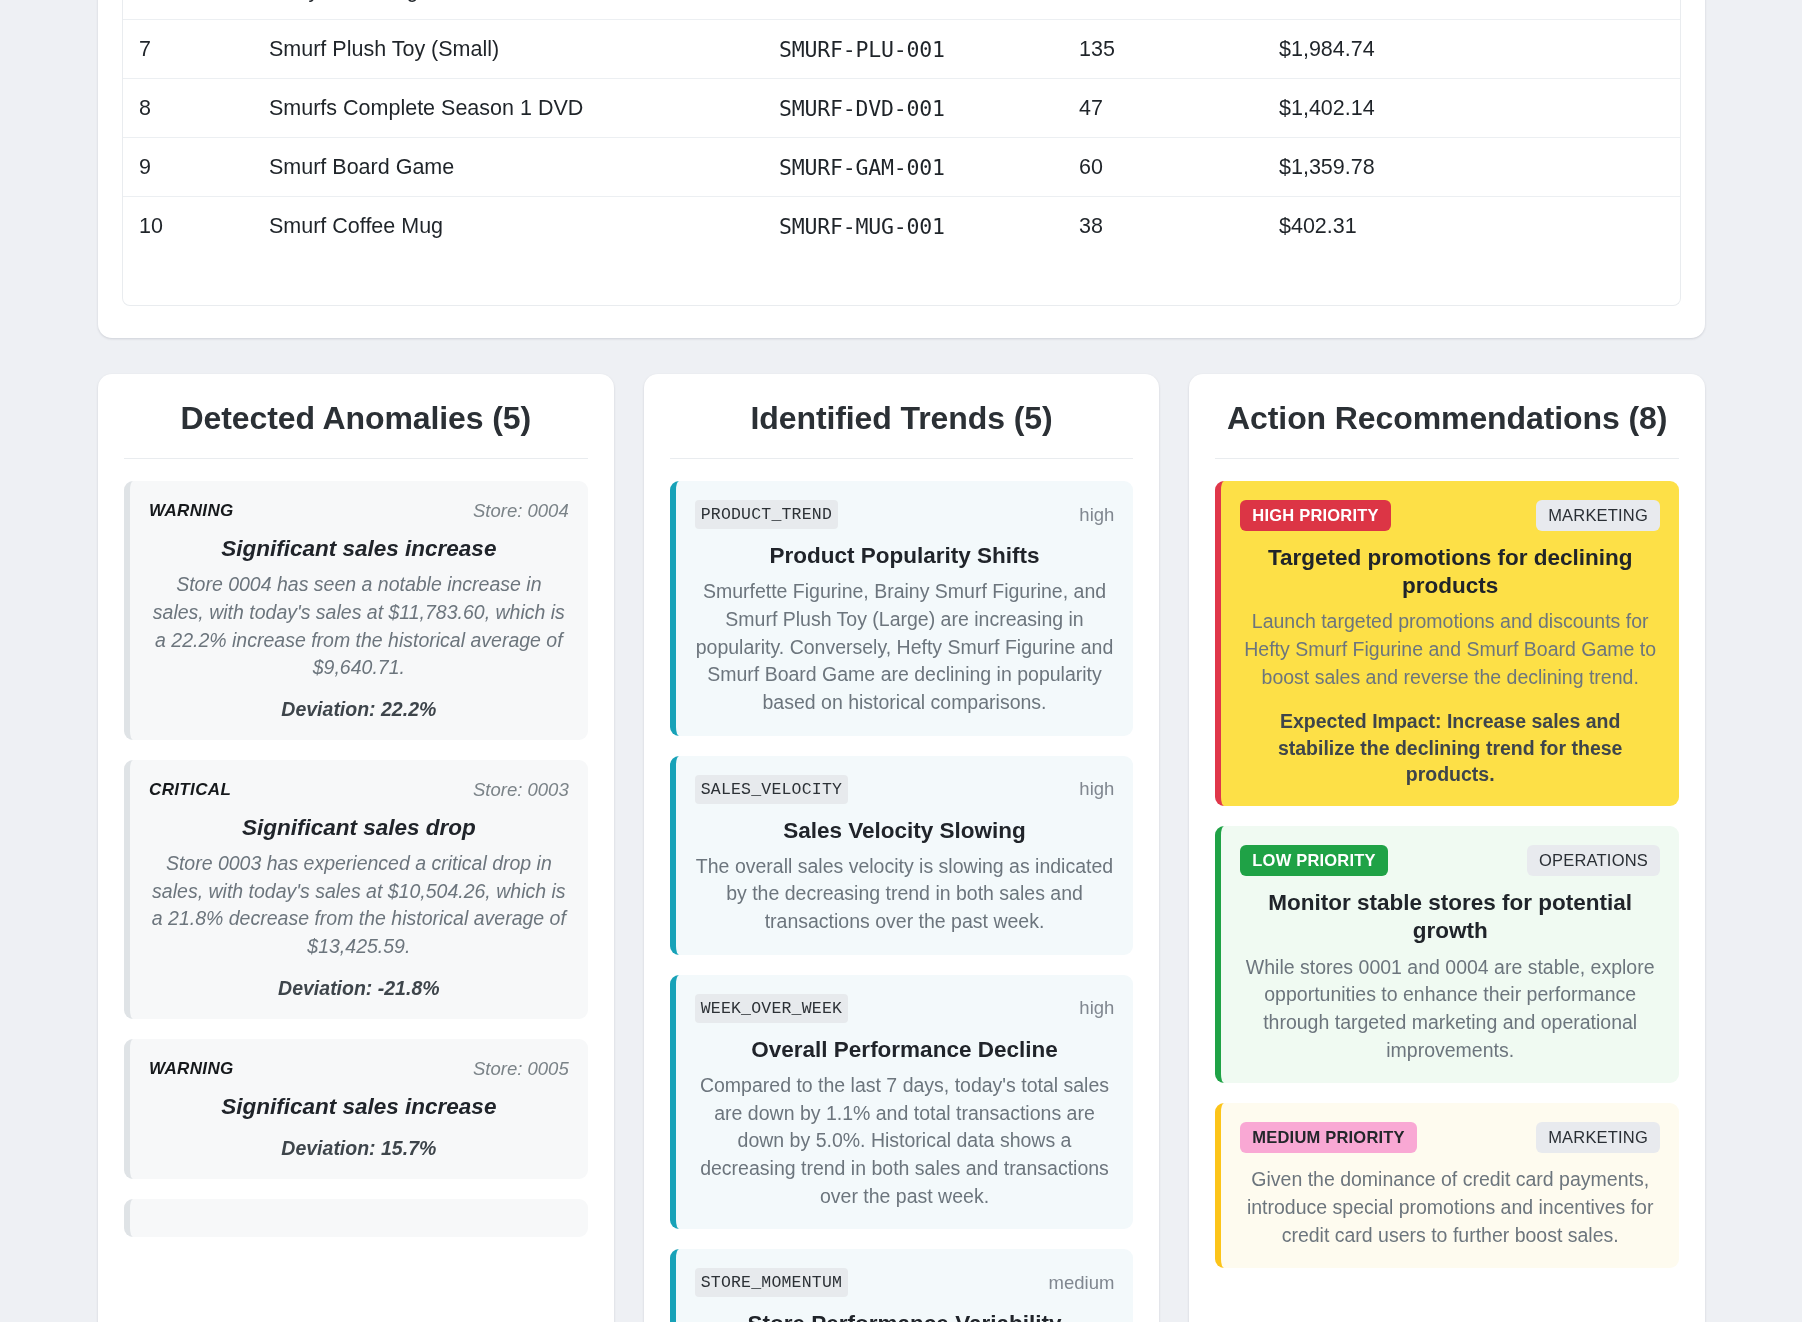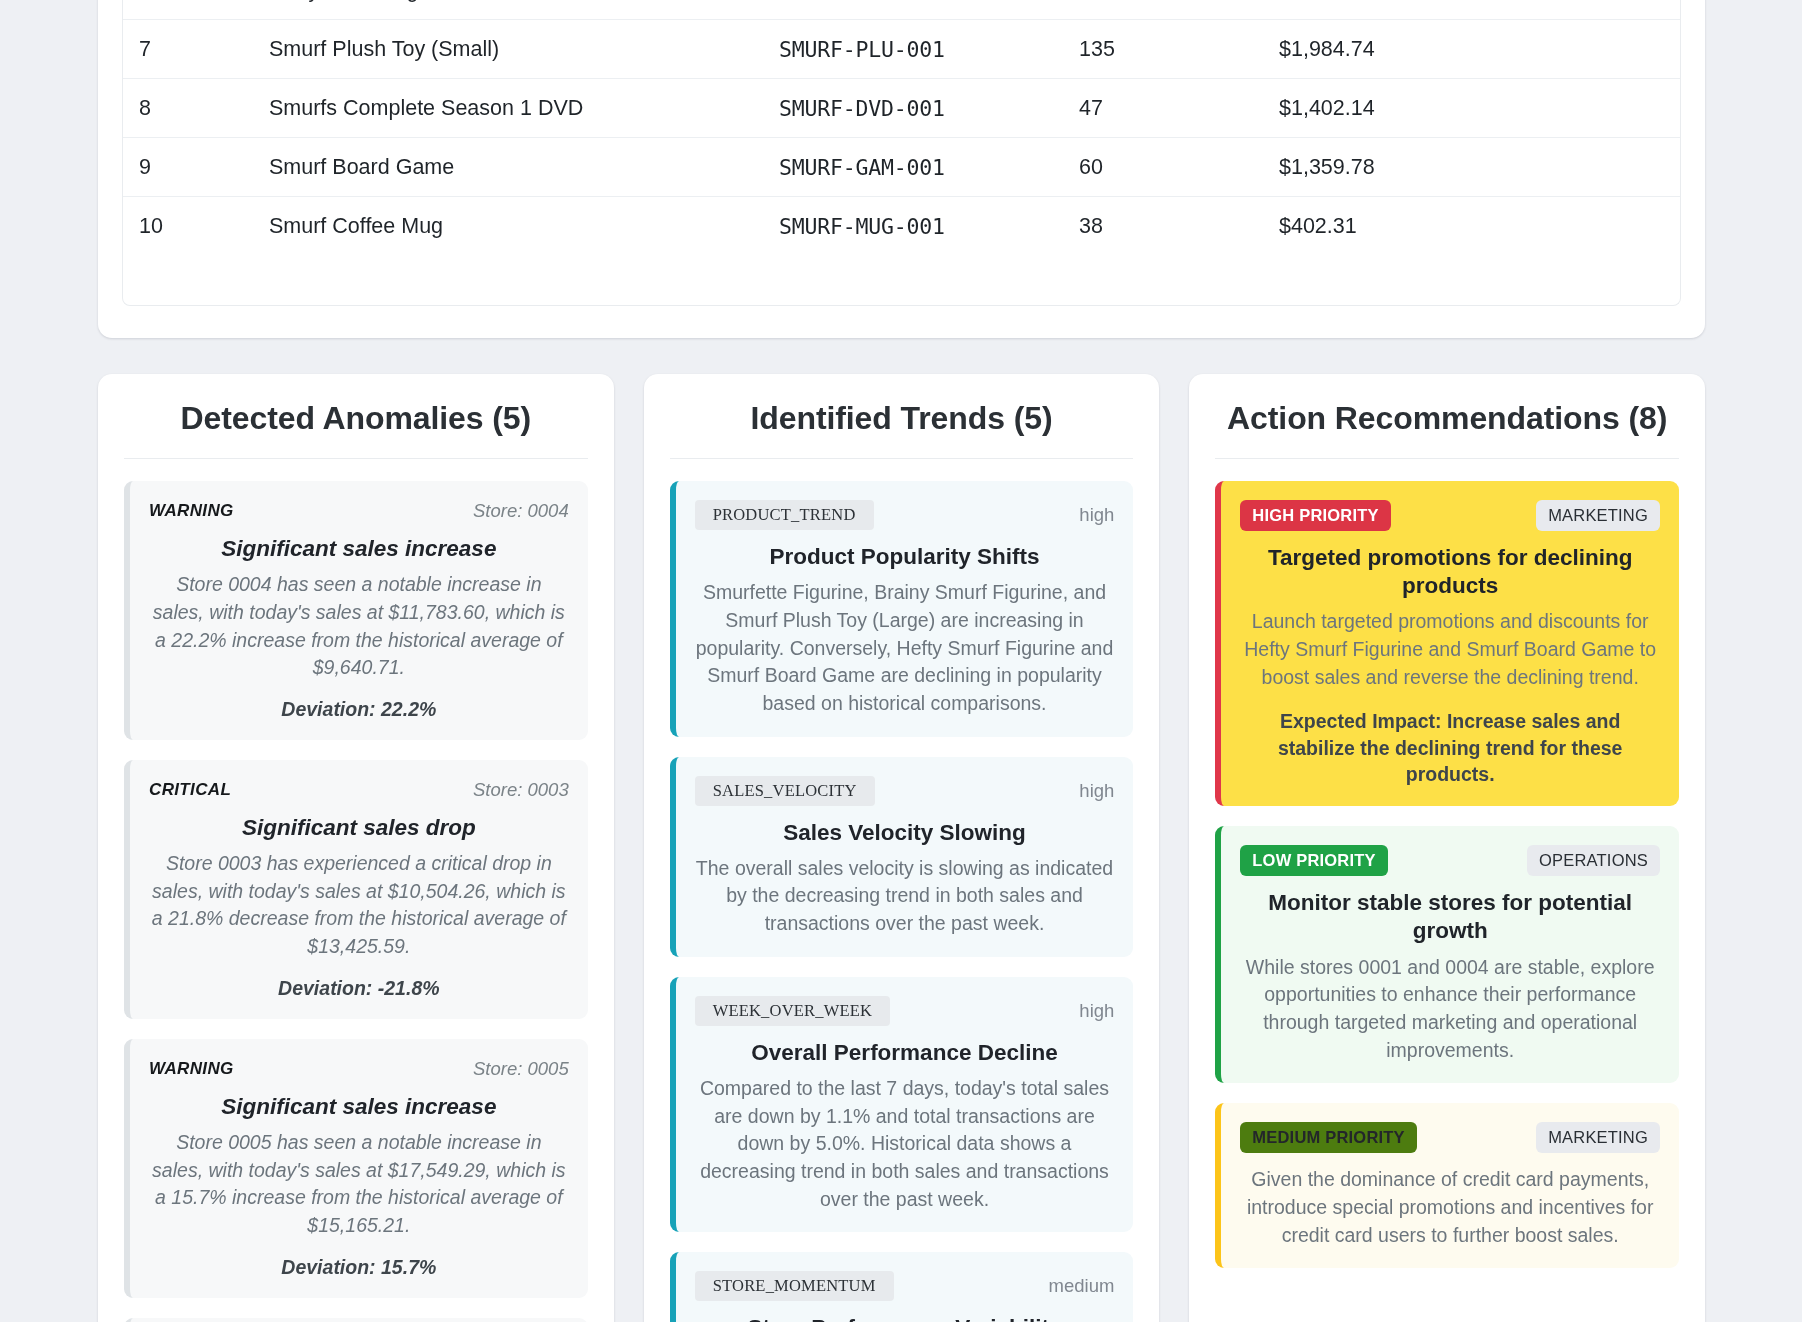--- a/index.html
+++ b/index.html
@@ -142,43 +142,43 @@
     margin-top: 16px;
   }
 
   
   .icard.trend { background: #f3f9fb; border-left-color: #17a2b8; }
   .tr-type {
     display: inline-block;
     background: #e7eaed;
     color: #2c3136;
     font-size: 16.5px;
-    padding: 5px 18px;
+    padding: 5px 6px;
     border-radius: 4px;
     letter-spacing: 0.2px;
-    font-family: Liberation Serif, serif;
+    font-family: Liberation Mono, monospace;
   }
   .tr-conf { font-size: 18.5px; color: #808790; }
 
   
   .icard.rec.high   { background: #fde047; border-left-color: #e0374a; }
   .icard.rec.low    { background: #f0faf2; border-left-color: #1fa246; }
   .icard.rec.medium { background: #fefbef; border-left-color: #fcc419; }
 
   .pill {
     display: inline-block;
     font-size: 16.5px;
     font-weight: bold;
     padding: 6px 12px;
     border-radius: 6px;
     letter-spacing: 0.2px;
   }
   .pill.high   { background: #dc3545; color: #ffffff; }
   .pill.low    { background: #1fa246; color: #ffffff; }
-  .pill.medium { background: #4d7c0f; color: #23262a; }
+  .pill.medium { background: #f9a8d4; color: #23262a; }
 
   .cat-pill {
     display: inline-block;
     background: #e8eaee;
     color: #2a2f35;
     font-size: 16.5px;
     padding: 6px 12px;
     border-radius: 6px;
     letter-spacing: 0.2px;
   }
@@ -265,21 +265,20 @@
           <div class="ic-desc">Store 0003 has experienced a critical drop in sales, with today's sales at $10,504.26, which is a 21.8% decrease from the historical average of $13,425.59.</div>
           <div class="ic-foot">Deviation: -21.8%</div>
         </div>
 
         <div class="icard anomaly">
           <div class="icard-head">
             <span class="an-sev">WARNING</span>
             <span class="an-store">Store: 0005</span>
           </div>
           <div class="ic-title">Significant sales increase</div>
-          <div class="ic-desc">Store 0005 has seen a notable increase in sales, with today's sales at $17,549.29, which is a 15.7% increase from the historical average of $15,165.21.</div>
           <div class="ic-foot">Deviation: 15.7%</div>
         </div>
 
         <div class="icard anomaly">
           
           
         </div>
 
       </div>
     </div>

